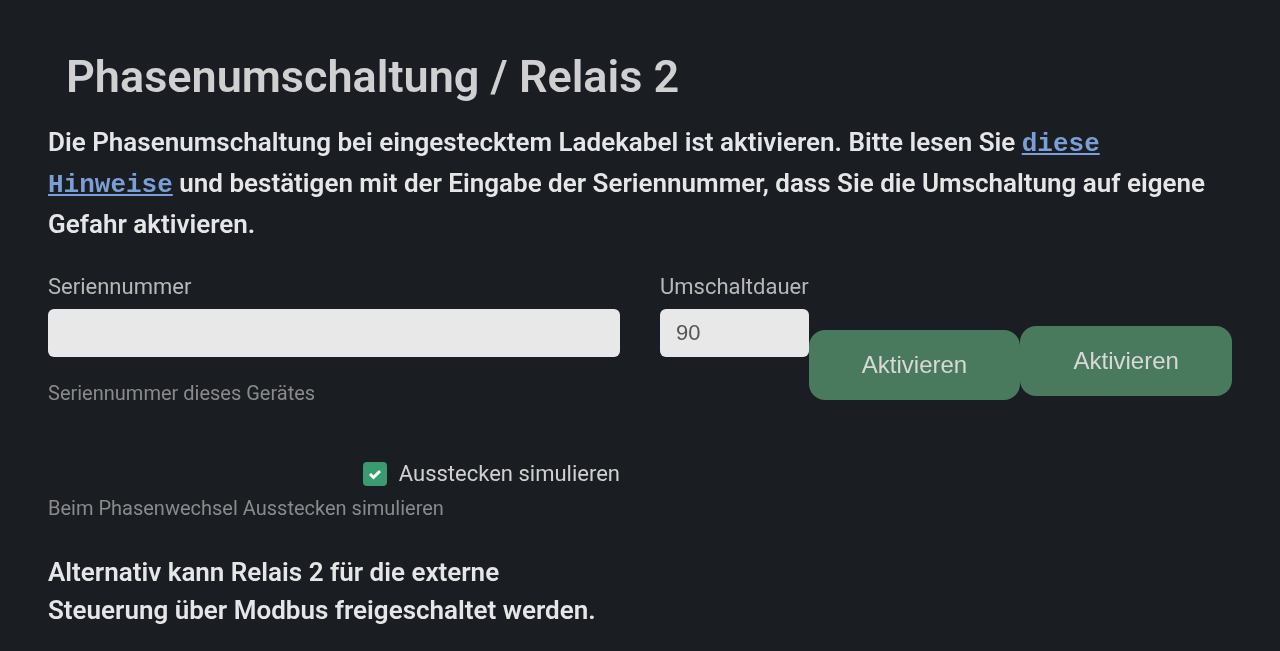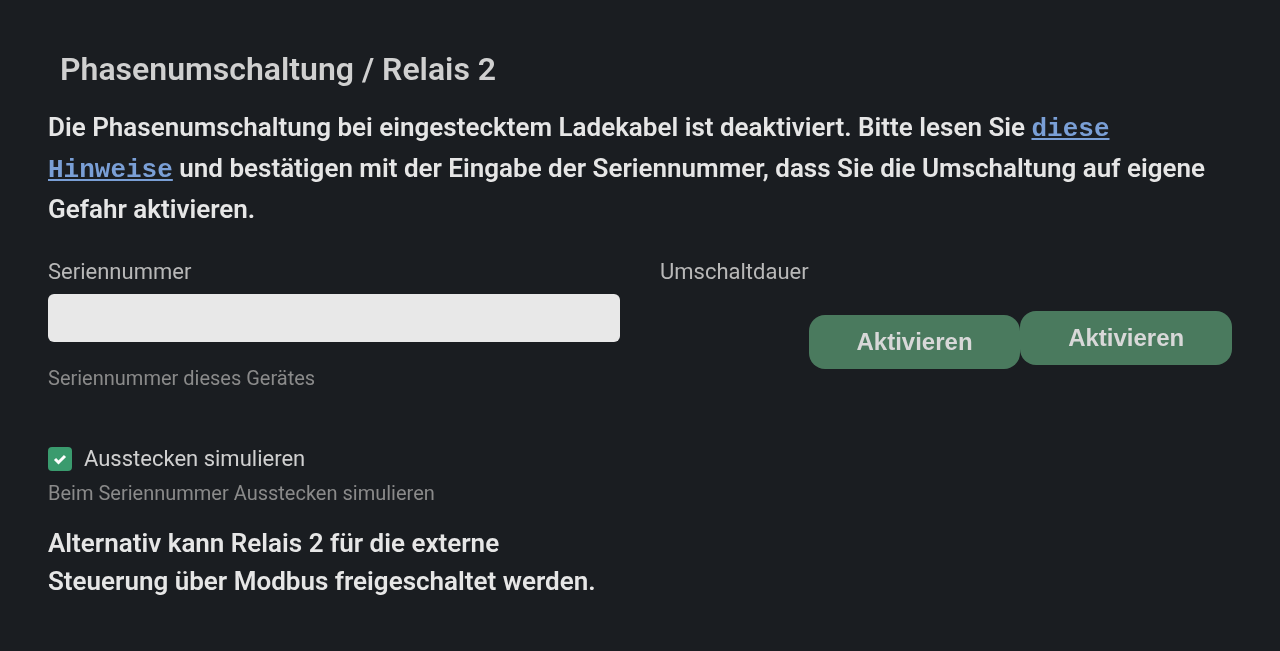--- a/index.html
+++ b/index.html
@@ -9,25 +9,25 @@
     }
     body {
       background-color: #1a1d21;
       color: #e6e6e6;
       font-family: -apple-system, BlinkMacSystemFont, "Segoe UI", Roboto, Helvetica, Arial, sans-serif;
       width: 1280px;
       height: 651px;
       padding: 50px 48px;
     }
     .page-title {
-      font-size: 32px;
+      font-size: 45px;
       font-weight: 600;
       color: #d0d0d0;
       margin-bottom: 20px;
-      margin-left: 12px;
+      margin-left: 18px;
     }
     .description {
       font-size: 26px;
       font-weight: 600;
       line-height: 1.5;
       color: #e6e6e6;
       margin-bottom: 30px;
     }
     .description a {
       color: #7a9fd6;
@@ -67,20 +67,21 @@
       font-weight: 400;
       white-space: nowrap;
       overflow: hidden;
       text-overflow: ellipsis;
     }
     .checkbox-row {
       display: flex;
       align-items: center;
       gap: 12px;
       margin-top: 56px;
+      justify-content: flex-end;
     }
     .checkbox {
       width: 24px;
       height: 24px;
       background-color: #3a9b6e;
       border-radius: 4px;
       display: flex;
       align-items: center;
       justify-content: center;
       cursor: pointer;
@@ -102,77 +103,78 @@
       font-size: 20px;
       color: #8a8a8a;
       margin-top: 10px;
       font-weight: 400;
     }
     .btn {
       background-color: #4a7a5e;
       color: #d8d8d8;
       border: none;
       border-radius: 16px;
-      height: 54px;
+      height: 70px;
       font-size: 24px;
-      font-weight: 700;
+      font-weight: 400;
       cursor: pointer;
       width: 100%;
       margin-top: 56px;
     }
     .btn.second {
       margin-top: 52px;
     }
     .alt-description {
       font-size: 26px;
       font-weight: 600;
       line-height: 1.45;
       color: #e6e6e6;
-      margin-top: 20px;
+      margin-top: 34px;
     }
     .left-col {
       display: flex;
       flex-direction: column;
     }
     .right-col {
       display: flex;
       flex-direction: row;
     }
   </style>
 </head>
 <body>
 
 <h1 class="page-title">Phasenumschaltung / Relais 2</h1>
 
 <p class="description">
-  <span>Die Phasenumschaltung bei eingestecktem Ladekabel ist deaktiviert. Bitte lesen Sie </span><a href="#">diese Hinweise</a><span> und bestätigen mit der Eingabe der Seriennummer, dass Sie die Umschaltung auf eigene Gefahr aktivieren.</span>
+  <span>Die Phasenumschaltung bei eingestecktem Ladekabel ist aktivieren. Bitte lesen Sie </span><a href="#">diese Hinweise</a><span> und bestätigen mit der Eingabe der Seriennummer, dass Sie die Umschaltung auf eigene Gefahr aktivieren.</span>
 </p>
 
 <div class="form-grid">
   <div class="left-col">
     <div class="form-group">
       <label class="form-label">Seriennummer</label>
       <input type="text" class="form-input" value="" style="">
       <div class="form-help">Seriennummer dieses Gerätes</div>
     </div>
 
     <div class="checkbox-row">
       <div class="checkbox">
         <svg viewBox="0 0 16 16">
             <polyline points="3,8 6.5,11.5 13,5"></polyline>
           </svg>
       </div>
       <span class="checkbox-label">Ausstecken simulieren</span>
     </div>
-    <div class="checkbox-help">Beim Seriennummer Ausstecken simulieren</div>
+    <div class="checkbox-help">Beim Phasenwechsel Ausstecken simulieren</div>
 
     <p class="alt-description">Alternativ kann Relais 2 für die externe Steuerung über Modbus freigeschaltet werden.</p>
   </div>
 
   <div class="right-col">
     <div class="form-group">
       <label class="form-label">Umschaltdauer</label>
+      <input type="text" class="form-input" value="90" style="">
     </div>
 
     <button class="btn">Aktivieren</button>
     <button class="btn second">Aktivieren</button>
   </div>
 </div>
 
 </body></html>

